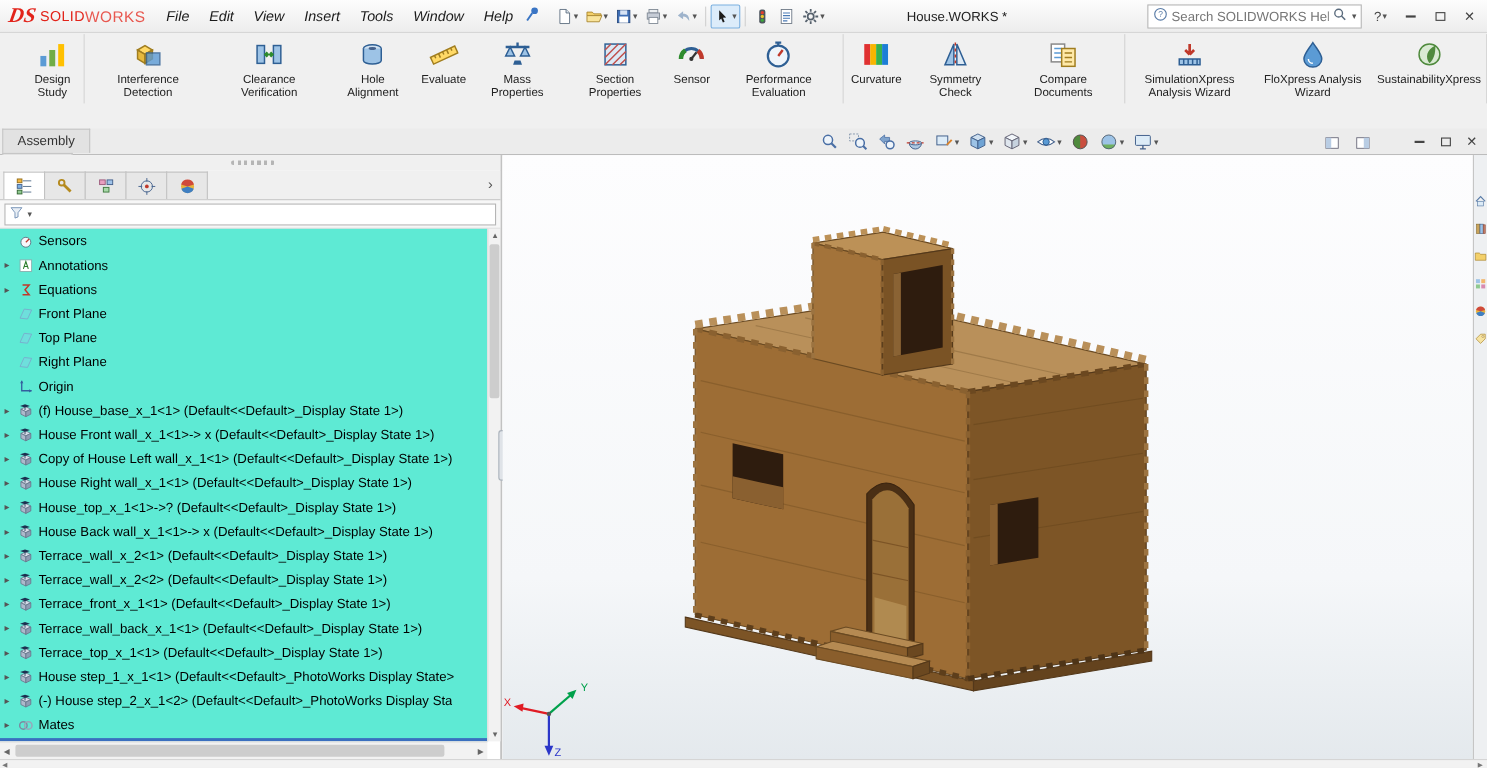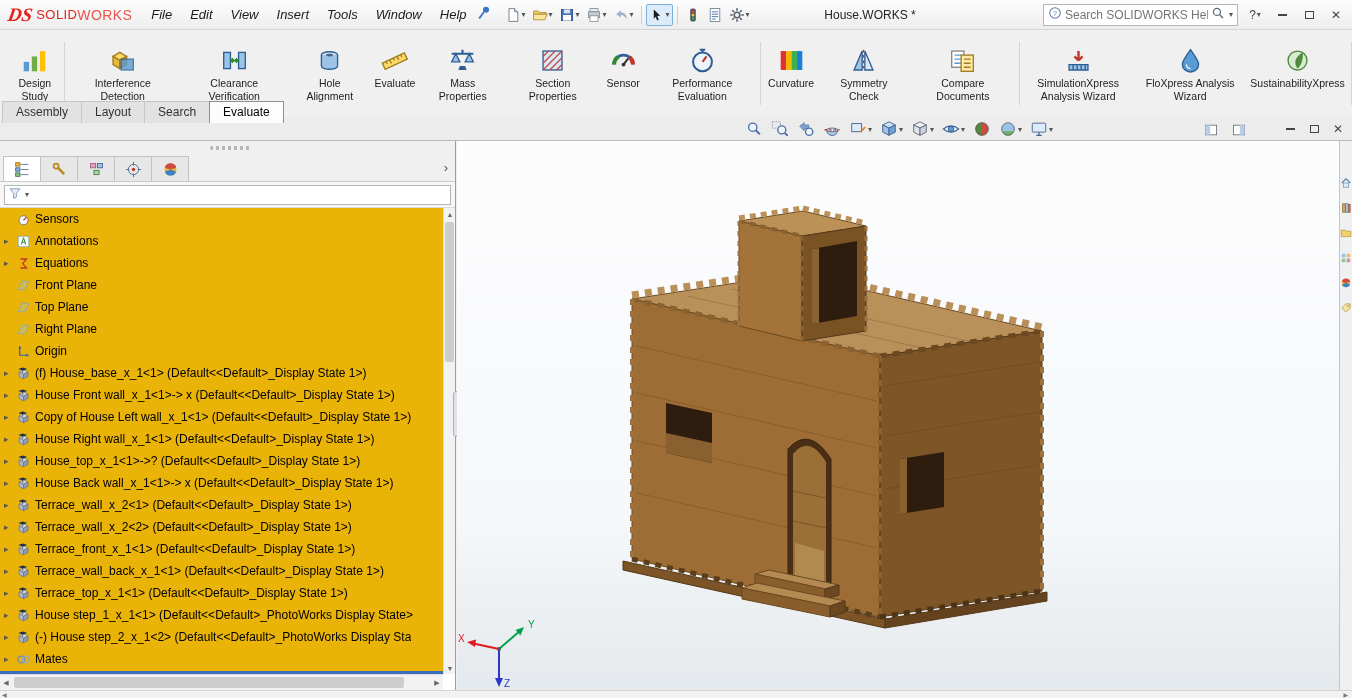--- a/index.html
+++ b/index.html
@@ -23,29 +23,29 @@
 #doc-title{position:absolute;left:770px;width:200px;text-align:center;top:8px;font-size:12px;color:#222;white-space:nowrap;}
 #titlebar-right{margin-left:auto;display:flex;align-items:center;gap:7px;padding-right:6px;}
 #search-box{display:flex;align-items:center;width:195px;height:22px;background:#fff;border:1px solid #b5b5b5;padding:0 4px;gap:3px;}
 #search-box input{border:none;outline:none;flex:1;font-size:12px;font-family:inherit;color:#333;min-width:0;background:transparent;}
 .win-btn{min-width:20px;height:20px;display:flex;align-items:center;justify-content:center;font-size:12px;color:#444;}
 .sh-min{display:inline-block;width:9px;height:0;border-bottom:2px solid #444;}
 .sh-max{display:inline-block;width:9px;height:8px;border:1px solid #444;}
 .icw{display:inline-flex;align-items:center;justify-content:center;line-height:0;}
 
 
-#ribbon{position:absolute;top:30px;left:0;right:0;height:87px;display:flex;align-items:center;background:#f0f0f0;padding:1px 0 1px 6px;}
+#ribbon{position:absolute;top:30px;left:0;right:0;height:87px;display:flex;align-items:flex-start;background:#f0f0f0;padding:1px 0 1px 19px;}
 .ribbon-group{display:flex;align-items:flex-start;border-right:1px solid #d4d4d4;padding:0 2px;}
 .ribbon-btn{display:flex;flex-direction:column;align-items:center;max-width:112px;min-width:46px;padding:4px 4px 2px;text-align:center;border:1px solid transparent;border-radius:2px;}
 #ribbon .ribbon-group:first-child .ribbon-btn{max-width:54px;}
 .rlabel{font-size:10.5px;line-height:1.18;margin-top:3px;color:#222;}
 
 
 #tabband{position:absolute;top:117px;left:0;right:0;height:24px;background:#ececec;border-bottom:1px solid #bcbcbc;}
-#doctabs{position:absolute;left:2px;bottom:17px;display:flex;align-items:center;height:23px;}
+#doctabs{position:absolute;left:2px;bottom:0;display:flex;align-items:flex-start;height:23px;flex-direction:column;}
 .doc-tab{padding:3px 13px 4px;font-size:12px;color:#333;background:#e2e2e2;border:1px solid #c6c6c6;border-bottom:none;margin-right:-1px;}
 .doc-tab.active{background:#fdfdfd;border-color:#8f8f8f;color:#000;}
 #headsup{position:absolute;left:742px;top:1px;height:22px;display:flex;align-items:center;gap:2px;}
 .hud-btn{display:flex;align-items:center;padding:1px 2px;border:1px solid transparent;border-radius:2px;}
 #canvas-controls{position:absolute;left:1200px;top:3px;display:flex;gap:6px;}
 #doc-win-controls{position:absolute;right:4px;top:2px;display:flex;gap:4px;}
 
 
 #main{position:absolute;top:141px;left:0;width:1352px;height:549px;}
 #panel{position:absolute;left:0;top:0;width:456px;height:549px;background:#fff;border-right:1px solid #9d9d9d;}
@@ -53,21 +53,21 @@
 #panel-grip{position:absolute;left:210px;top:5px;width:40px;height:4px;border-radius:2px;background:repeating-linear-gradient(90deg,#b5b5b5 0 3px,transparent 3px 6px);}
 #panel-tabs{height:27px;background:#f0f0f0;border-b
 
 ottom:1px solid #c9c9c9;position:relative;border-bottom:1px solid #c9c9c9;}
 #panel-tabs-inner{position:absolute;left:3px;bottom:0;display:flex;}
 .ptab{width:38px;height:25px;display:flex;align-items:center;justify-content:center;border:1px solid #c2c2c2;border-bottom:none;background:#e7e7e7;margin-right:-1px;}
 .ptab.active{background:#fff;}
 #flyout-arrow{position:absolute;right:7px;top:5px;color:#555;font-size:13px;}
 #filter-row{height:26px;background:#f7f7f7;display:flex;align-items:center;padding:2px 4px;border-bottom:1px solid #dcdcdc;}
 #filter-box{flex:1;height:20px;border:1px solid #b5b5b5;background:#fff;display:flex;align-items:center;padding:0 3px;gap:2px;}
-#tree{position:absolute;top:67px;left:0;right:12px;bottom:16px;background:#eab308;overflow:hidden;}
+#tree{position:absolute;top:67px;left:0;right:12px;bottom:16px;background:#5eead4;overflow:hidden;}
 .tree-row{display:flex;align-items:center;height:22px;padding-left:4px;white-space:nowrap;}
 .tarrow{width:12px;font-size:9px;color:#555;flex:none;}
 .tlabel{margin-left:4px;overflow:hidden;text-overflow:clip;font-size:12px;color:#000;}
 #rollback-bar{position:absolute;left:0;right:12px;bottom:16px;height:3px;background:#3a6fbf;}
 #tree-vscroll{position:absolute;top:67px;right:0;width:12px;bottom:16px;background:#f2f2f2;border-left:1px solid #dcdcdc;}
 .scroll-arrow{height:12px;width:12px;display:flex;align-items:center;justify-content:center;font-size:7px;color:#666;}
 #vthumb{position:absolute;top:14px;left:1px;width:9px;height:140px;background:#cdcdcd;border-radius:2px;}
 .sa-bottom{position:absolute;bottom:0;left:0;}
 #tree-hscroll{position:absolute;left:0;right:12px;bottom:0;height:16px;background:#f2f2f2;border-top:1px solid #dcdcdc;}
 #hs-left{position:absolute;left:0;top:2px;}

